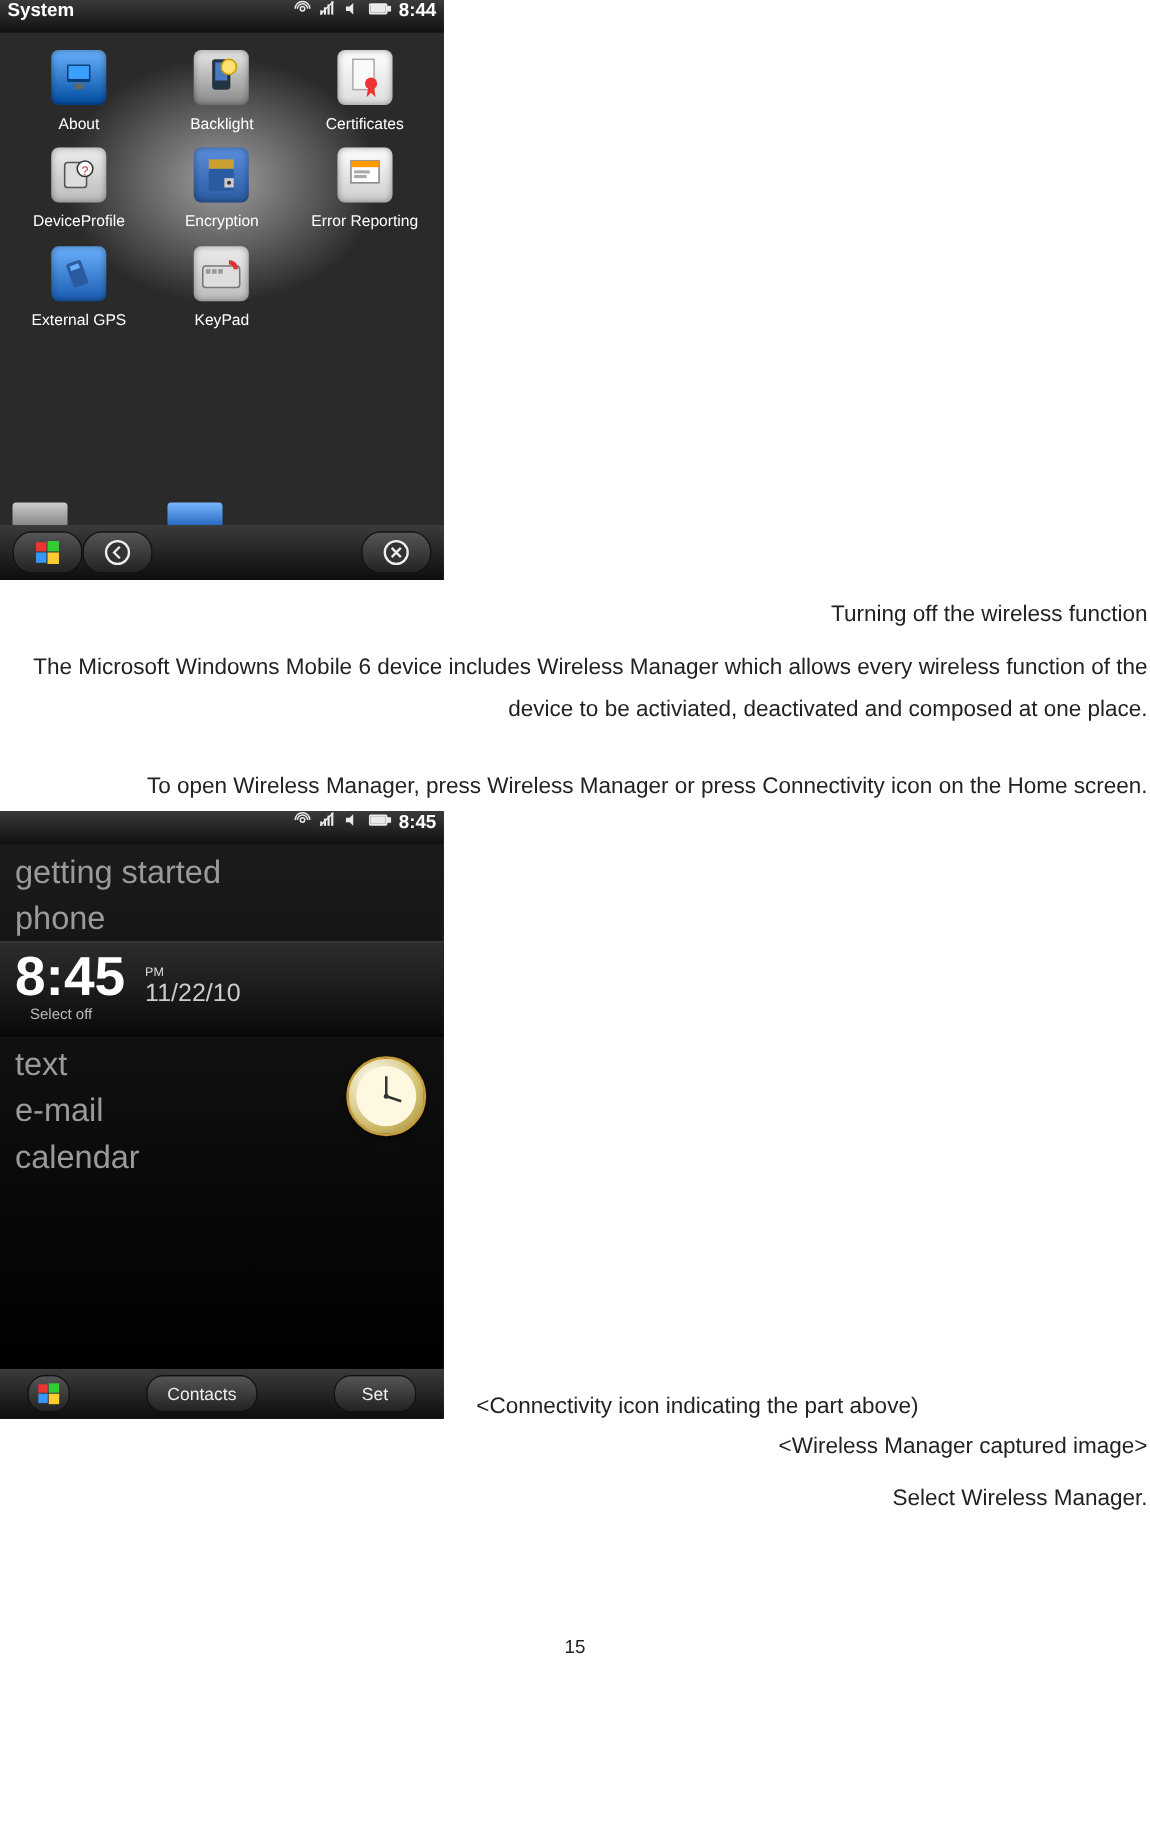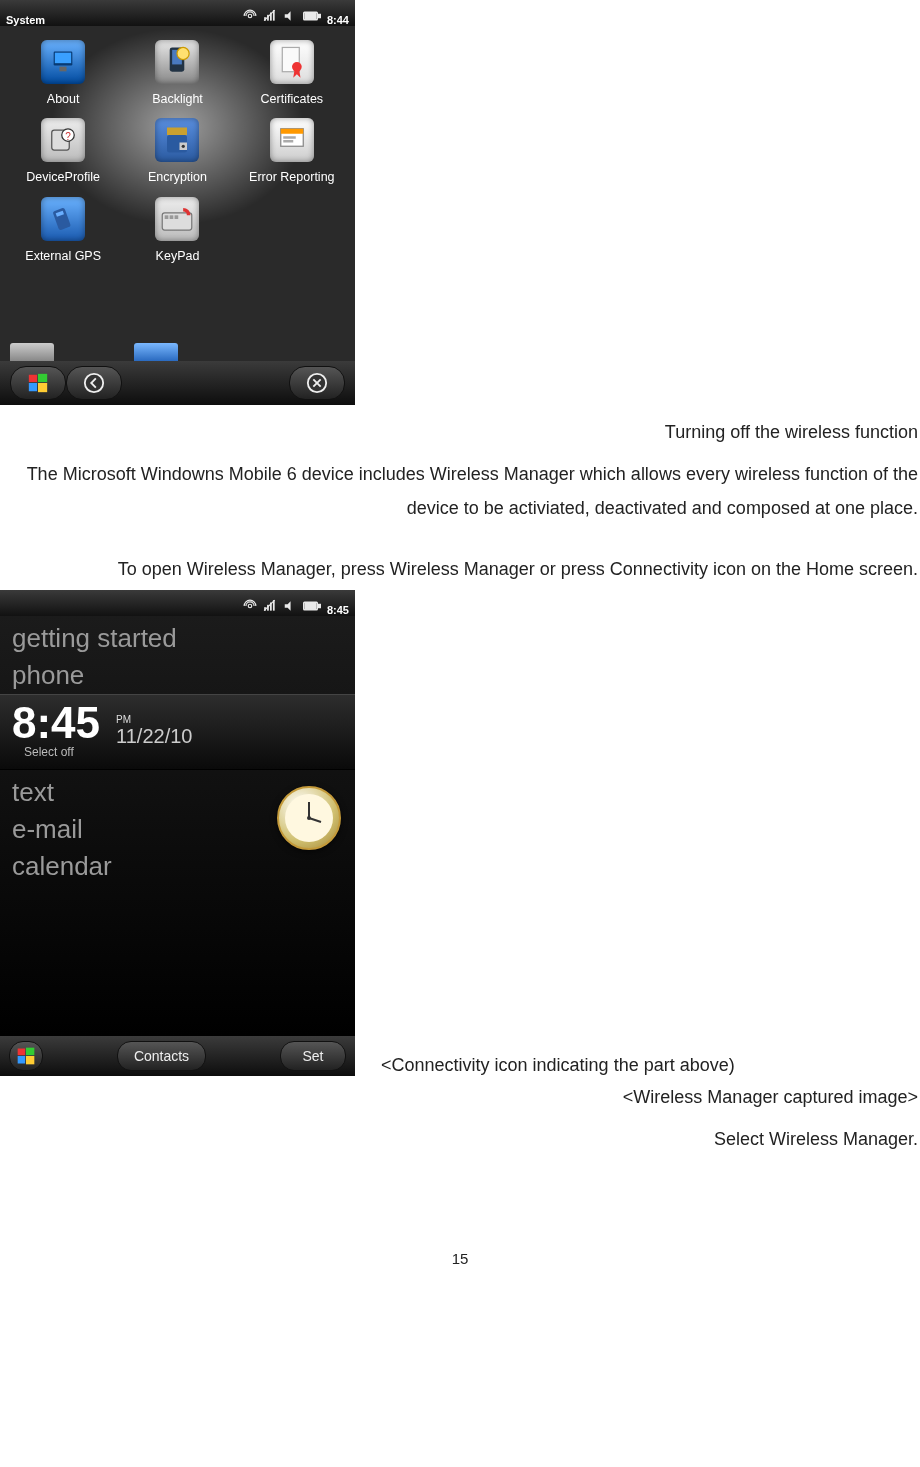--- a/index.html
+++ b/index.html
@@ -19,31 +19,31 @@
     display: block;
     background: #000;
     color: #fff;
     font-family: "Segoe UI", Arial, sans-serif;
   }
   
   .statusbar {
     height: 26px;
     background: linear-gradient(#3a3a3a,#111);
     display: flex;
-    align-items: flex-end;
-    font-size: 11px;
+    align-items: flex-start;
+    font-size: 15px;
     padding: 0 6px;
     gap: 6px;
   }
   .statusbar .title { flex: 1; font-weight: 600; }
   .statusbar .ico { font-size: 14px; opacity: .9; }
   .statusbar .time { font-weight: 700; }
   
   .sys-body {
-    height: 335px;
+    height: 394px;
     background: radial-gradient(ellipse 180px 140px at 50% 30%, rgba(255,255,255,.55), rgba(0,0,0,0) 70%), #2a2a2a;
     position: relative;
     overflow: hidden;
   }
   .sys-grid {
     display: grid;
     grid-template-columns: repeat(3, 1fr);
     gap: 6px 0;
     padding: 8px 6px 0 6px;
   }
@@ -136,21 +136,21 @@
     position: absolute;
     right: 14px; top: 170px;
     box-shadow: 0 2px 6px rgba(0,0,0,.6);
   }
   .softbar {
     height: 40px;
     background: linear-gradient(#3b3b3b,#0d0d0d);
     display: flex;
     align-items: center;
     justify-content: space-between;
-    padding: 0 9px;
+    padding: 0 22px;
     font-size: 14px;
   }
   .soft {
     height: 28px;
     border-radius: 14px;
     background: linear-gradient(#555,#222);
     border: 1px solid #111;
     display: flex;
     align-items: center;
     justify-content: center;

